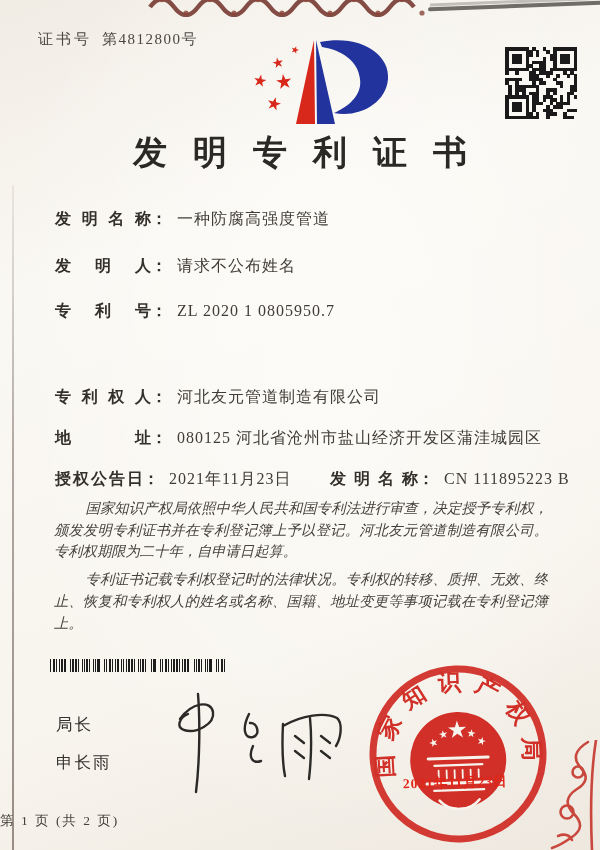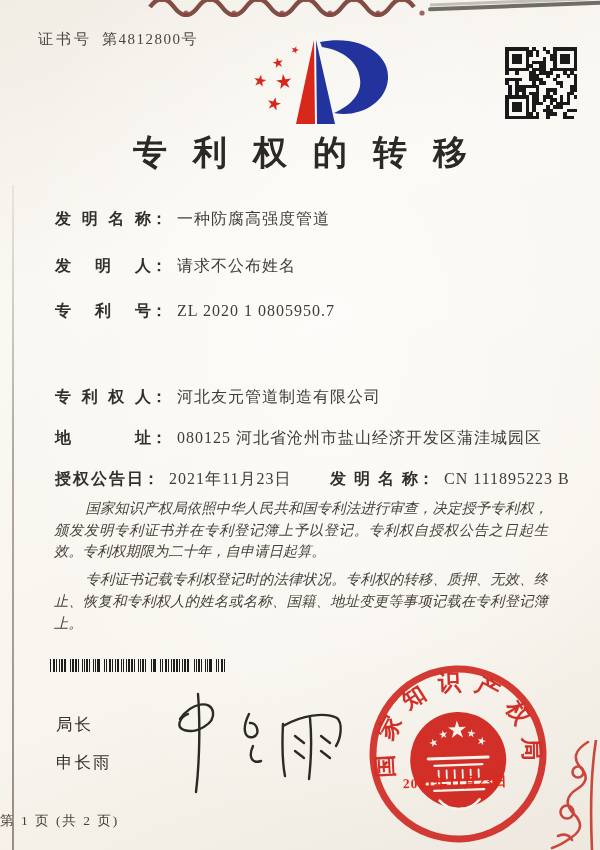--- a/index.html
+++ b/index.html
@@ -351,21 +351,21 @@
         <rect x="7" y="20" width="1.05" height="1.05"></rect>
         <rect x="8" y="20" width="1.05" height="1.05"></rect>
         <rect x="9" y="20" width="1.05" height="1.05"></rect>
         <rect x="12" y="20" width="1.05" height="1.05"></rect>
         <rect x="17" y="20" width="1.05" height="1.05"></rect>
         <rect x="18" y="20" width="1.05" height="1.05"></rect>
         <rect x="19" y="20" width="1.05" height="1.05"></rect>
       </svg>
   </div>
 
-  <div class="title">专利权的转移</div>
+  <div class="title">发明专利证书</div>
 
   <div class="row" style="top:209px">
     <span class="flabel">发明名称</span><span class="colon">：</span><span class="fvalue">一种防腐高强度管道</span>
   </div>
   <div class="row" style="top:256px">
     <span class="flabel">发明人</span><span class="colon">：</span><span class="fvalue">请求不公布姓名</span>
   </div>
   <div class="row" style="top:301px">
     <span class="flabel">专利号</span><span class="colon">：</span><span class="fvalue">ZL 2020 1 0805950.7</span>
   </div>
@@ -377,21 +377,21 @@
   </div>
 
   <div class="row2" style="left:55px;top:469px">
     <span class="flabel">授权公告日</span><span class="colon">：</span><span class="fvalue">2021年11月23日</span>
   </div>
   <div class="row2" style="left:330px;top:469px">
     <span class="flabel">发明名称</span><span class="colon">：</span><span class="fvalue">CN 111895223 B</span>
   </div>
 
   <div class="paras">
-    <p>国家知识产权局依照中华人民共和国专利法进行审查，决定授予专利权，颁发发明专利证书并在专利登记簿上予以登记。专利权自授权公告之日起生效。专利权期限为二十年，自申请日起算。</p>
+    <p>国家知识产权局依照中华人民共和国专利法进行审查，决定授予专利权，颁发发明专利证书并在专利登记簿上予以登记。河北友元管道制造有限公司。专利权期限为二十年，自申请日起算。</p>
     <p>专利证书记载专利权登记时的法律状况。专利权的转移、质押、无效、终止、恢复和专利权人的姓名或名称、国籍、地址变更等事项记载在专利登记簿上。</p>
   </div>
 
   <div class="barcode"></div>
 
   <div class="signer">
     <div>局长</div>
     <div>申长雨</div>
   </div>
 

